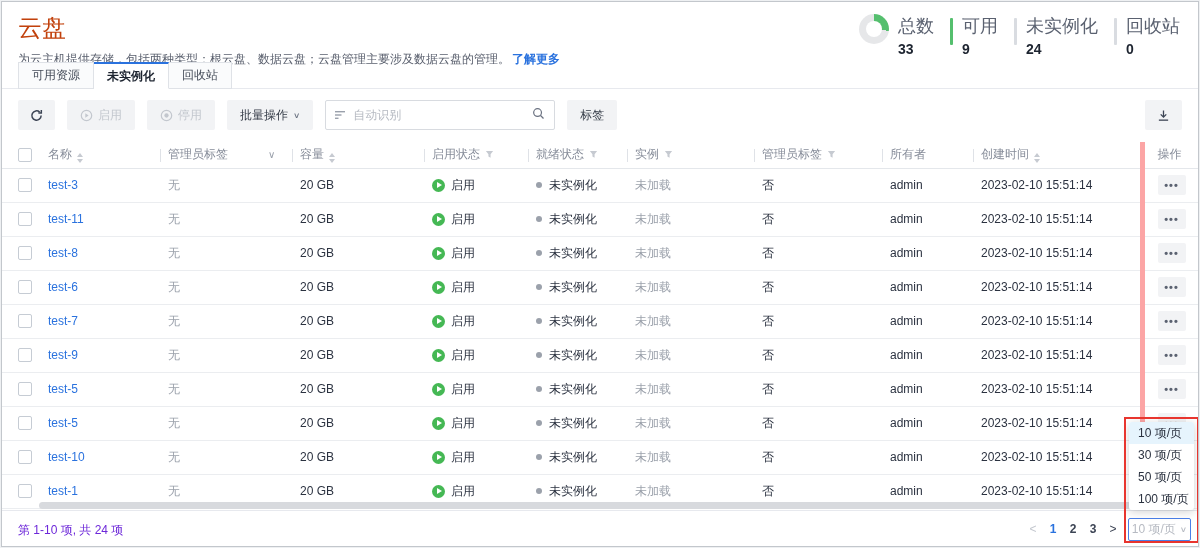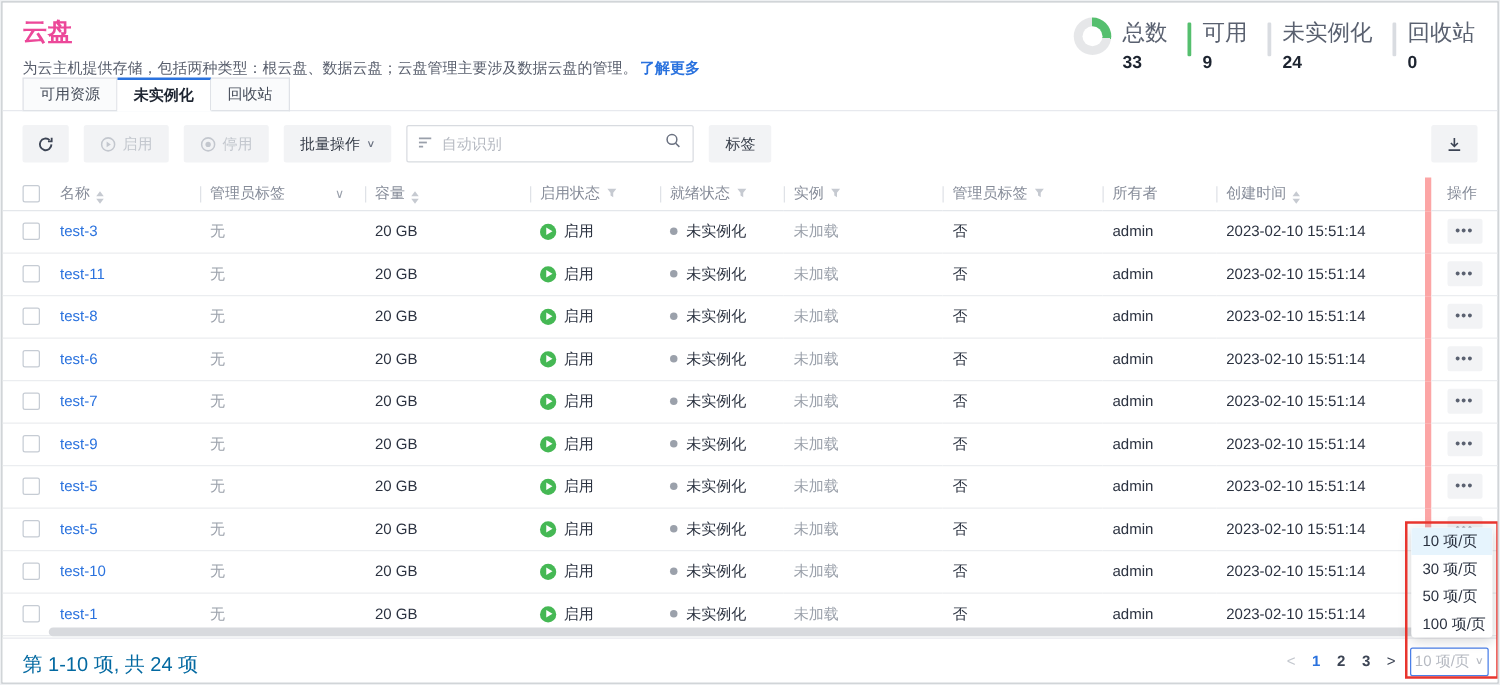--- a/index.html
+++ b/index.html
@@ -1,21 +1,21 @@
 <!DOCTYPE html>
 <html><head>
 <meta charset="utf-8">
 <style>
   * { margin:0; padding:0; box-sizing:border-box; }
   body { width:1200px; height:548px; font-family:"Liberation Sans","DejaVu Sans",sans-serif; background:#eef0f2; }
   .page { position:relative; width:1198px; height:546px; margin:1px; border:1px solid #c3c7cc; background:#fff; overflow:hidden; }
 
   
   .hdr { position:absolute; top:10px; left:16px; }
-  .title { font-size:20px; font-weight:bold; color:#ec4899; }
+  .title { font-size:24px; font-weight:normal; color:#c2410c; }
   .desc { margin-top:7px; font-size:12px; color:#595f6d; }
   .desc .learn { color:#2a72de; font-weight:bold; cursor:pointer; margin-left:2px; }
 
   .stats { position:absolute; top:12px; right:18px; display:flex; align-items:flex-start; gap:16px; }
   .stat { display:flex; gap:9px; }
   .donut { width:30px; height:30px; border-radius:50%; background:conic-gradient(#55bf6e 0 27%, #e6e7e9 27% 100%); position:relative; }
   .donut::after { content:""; position:absolute; inset:7px; background:#fff; border-radius:50%; }
   .stat .bar { width:3px; height:27px; background:#d9dce1; margin-top:4px; border-radius:1px; }
   .stat.green .bar { background:#55bf6e; }
   .stat .lbl { font-size:18px; color:#5a6170; white-space:nowrap; }
@@ -62,21 +62,21 @@
   .bcircle { width:13px; height:13px; border-radius:50%; background:#45b854; display:flex; align-items:center; justify-content:center; flex:none; }
   .play { width:0; height:0; border-left:5px solid #fff; border-top:3px solid transparent; border-bottom:3px solid transparent; margin-left:2px; }
   .rdot { display:inline-block; width:6px; height:6px; border-radius:50%; background:#9ba1ab; margin-right:7px; vertical-align:1px; }
   .ops-btn { width:28px; height:20px; background:#f2f3f5; border:none; border-radius:2px; color:#5a6170; font-size:11px; font-weight:bold; letter-spacing:1px; line-height:10px; cursor:pointer; }
 
   
   .hscroll { position:absolute; top:500px; left:37px; width:1114px; height:7px; border-radius:4px; background:#d8dade; cursor:pointer; }
 
   
   .footer { position:absolute; top:508px; left:0; right:0; bottom:0; border-top:1px solid #e7e9ee; background:#fff; }
-  .summary { position:absolute; left:16px; top:11px; font-size:16px; color:#0369a1; }
+  .summary { position:absolute; left:16px; top:11px; font-size:12px; color:#6d28d9; }
   .pager { position:absolute; right:80px; top:11px; display:flex; gap:10px; font-size:12px; align-items:center; }
   .pg { min-width:10px; text-align:center; color:#3c4454; font-weight:bold; cursor:pointer; }
   .pg.prev { color:#c3c7ce; font-weight:normal; }
   .pg.next { color:#3c4454; font-weight:normal; }
   .pg.current { color:#2a72de; }
   .size-select { position:absolute; right:7px; top:7px; width:63px; height:23px; border:1px solid #4a7fe8; border-radius:2px; display:flex; align-items:center; justify-content:center; gap:4px; font-size:12px; color:#b6bac2; background:#fff; cursor:pointer; }
   .size-select .chev { color:#b6bac2; }
 
   
   .size-menu { position:absolute; left:1127px; top:420px; width:65px; background:#fff; border-radius:3px; box-shadow:0 2px 10px rgba(0,0,0,.18); z-index:15; overflow:hidden; }

